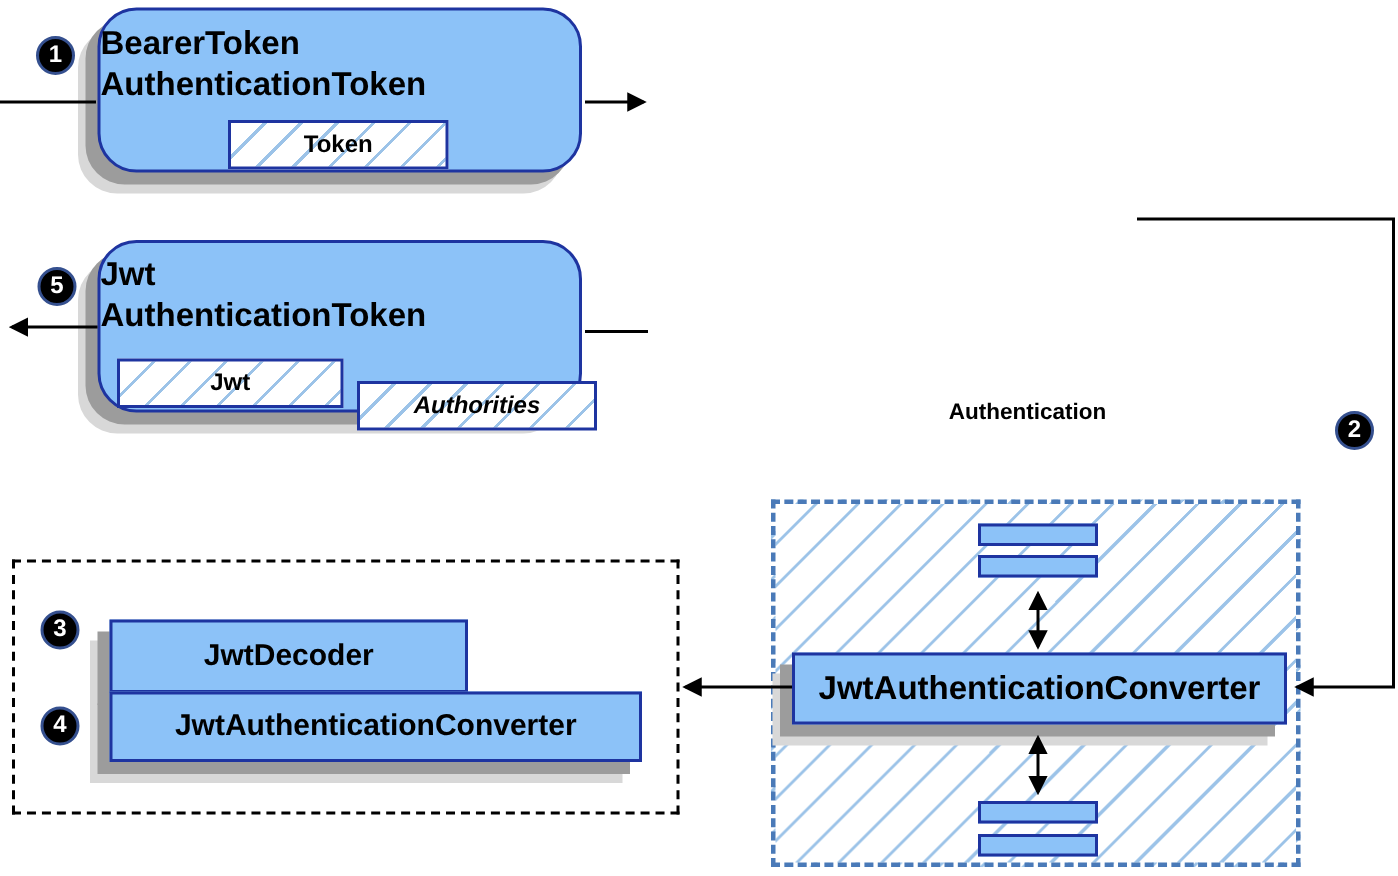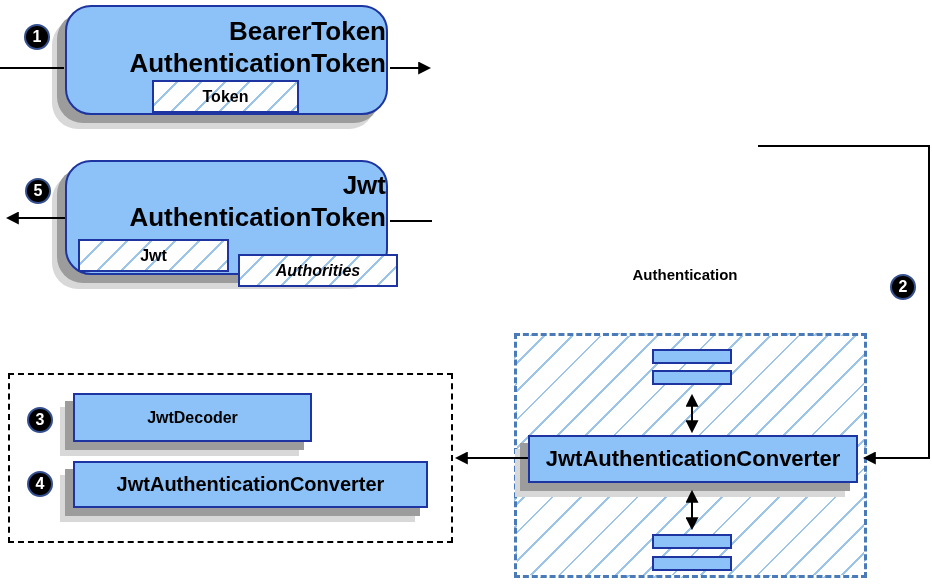--- a/index.html
+++ b/index.html
@@ -5,21 +5,21 @@
   html,body{margin:0;padding:0;background:#fff;}
   #canvas{
     position:relative;width:932px;height:584px;background:#fff;overflow:hidden;
     font-family:"Liberation Sans",sans-serif;font-weight:700;color:#000;
   }
   .node{
     position:absolute;background:#8cc2f8;border:2px solid #1e34a0;box-sizing:border-box;
     box-shadow:-8px 8px 0 #9c9c9c,-13px 14px 0 #d8d8d8;
   }
   .rounded{border-radius:26px;}
-  .node-title{display:block;text-align:right;font-size:26px;line-height:1.22;}
+  .node-title{display:block;text-align:left;font-size:22px;line-height:1.22;}
   .hatch{
     background-color:#fff;
     background-image:repeating-linear-gradient(135deg,rgba(0,0,0,0) 0,rgba(0,0,0,0) 15px,#9cc3e8 15px,#9cc3e8 17px);
   }
   .field{
     position:absolute;border:2px solid #1e34a0;box-sizing:border-box;
     display:flex;align-items:center;justify-content:center;font-size:16px;
   }
   .impl-box{
     position:absolute;border:2px solid #1e34a0;box-sizing:border-box;
@@ -86,21 +86,21 @@
   <div class="bar" style="left:652px;top:349px;"></div>
   <div class="bar" style="left:652px;top:370px;"></div>
 
   <div class="node flat" style="left:528px;top:435px;width:330px;height:48px;font-size:22px;">JwtAuthenticationConverter</div>
 
   <div class="bar" style="left:652px;top:534px;"></div>
   <div class="bar" style="left:652px;top:556px;"></div>
 
   <div class="dashed-black" style="left:8px;top:373px;width:445px;height:170px;"></div>
 
-  <div class="node flat" style="left:73px;top:393px;width:239px;height:49px;font-size:16px;">JwtDecoder</div>
+  <div class="node flat" style="left:73px;top:413px;width:239px;height:49px;font-size:20px;">JwtDecoder</div>
 
   <div class="node flat" style="left:73px;top:461px;width:355px;height:47px;font-size:20px;">JwtAuthenticationConverter</div>
 
   <svg id="wires" width="932" height="584" viewBox="0 0 932 584">
     <defs>
       <marker id="ah" viewBox="0 0 12 12" refX="10" refY="6" markerWidth="13" markerHeight="13" markerUnits="userSpaceOnUse" orient="auto-start-reverse">
         <path d="M0,0 L12,6 L0,12 z" fill="#000"></path>
       </marker>
     </defs>
     <path d="M0,68 H64" stroke="#000" stroke-width="2" fill="none"></path>

